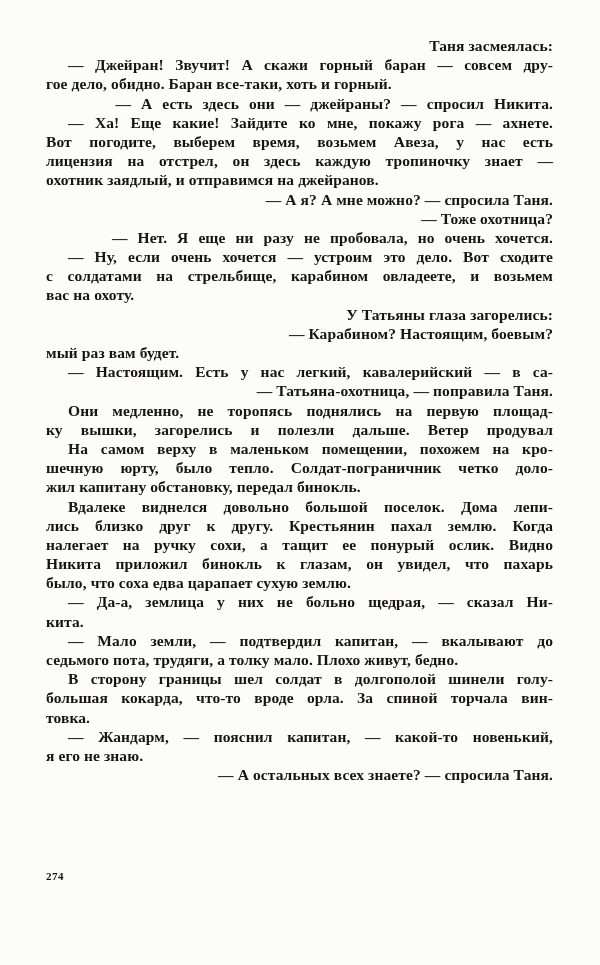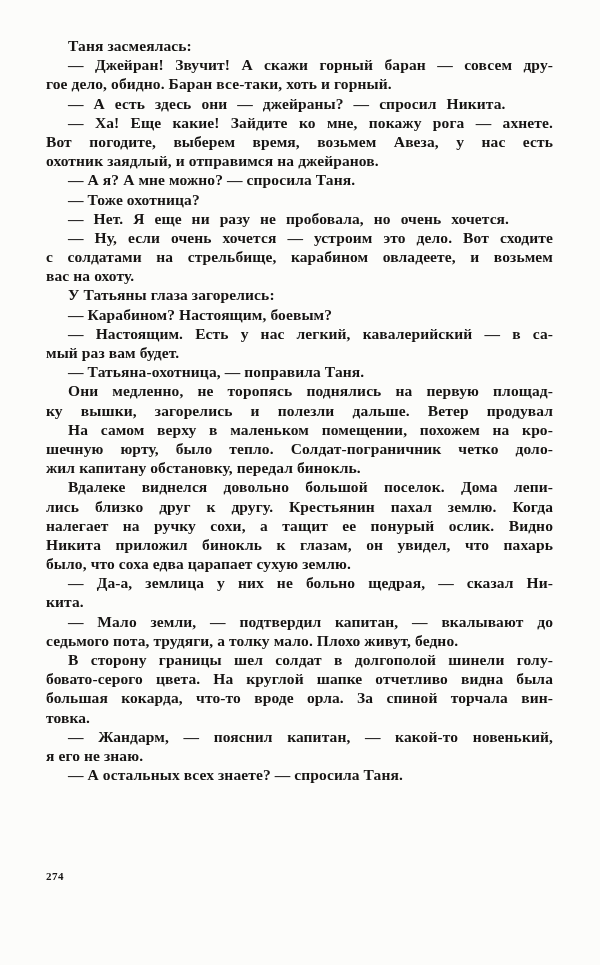--- a/index.html
+++ b/index.html
@@ -34,68 +34,69 @@
   .line.j {
     white-space: normal;
     text-align: justify;
     text-align-last: justify;
   }
   .line.w {
     word-spacing: 6px;
   }
   .line.indent {
     padding-left: 22px;
+    text-align: right;
   }
   .page-number {
     position: absolute;
     left: 46px;
     top: 870px;
     font-size: 11px;
     letter-spacing: 0.5px;
   }
 </style>
 </head>
 <body>
 
 <div class="page">
   <div class="text-block" id="lines">
       <div class="line l indent">Таня засмеялась:</div>
       <div class="line j indent">— Джейран! Звучит! А скажи горный баран — совсем дру-</div>
       <div class="line l">гое дело, обидно. Баран все-таки, хоть и горный.</div>
       <div class="line w indent">— А есть здесь они — джейраны? — спросил Никита.</div>
       <div class="line j indent">— Ха! Еще какие! Зайдите ко мне, покажу рога — ахнете.</div>
       <div class="line j">Вот погодите, выберем время, возьмем Авеза, у нас есть</div>
+      <div class="line j">лицензия на отстрел, он здесь каждую тропиночку знает —</div>
       <div class="line l">охотник заядлый, и отправимся на джейранов.</div>
       <div class="line l indent">— А я? А мне можно? — спросила Таня.</div>
       <div class="line l indent">— Тоже охотница?</div>
       <div class="line w indent">— Нет. Я еще ни разу не пробовала, но очень хочется.</div>
       <div class="line j indent">— Ну, если очень хочется — устроим это дело. Вот сходите</div>
       <div class="line j">с солдатами на стрельбище, карабином овладеете, и возьмем</div>
       <div class="line l">вас на охоту.</div>
       <div class="line l indent">У Татьяны глаза загорелись:</div>
       <div class="line l indent">— Карабином? Настоящим, боевым?</div>
+      <div class="line l">мый раз вам будет.</div>
       <div class="line j indent">— Настоящим. Есть у нас легкий, кавалерийский — в са-</div>
-      <div class="line l">мый раз вам будет.</div>
       <div class="line l indent">— Татьяна-охотница, — поправила Таня.</div>
       <div class="line j indent">Они медленно, не торопясь поднялись на первую площад-</div>
       <div class="line j">ку вышки, загорелись и полезли дальше. Ветер продувал</div>
       <div class="line j indent">На самом верху в маленьком помещении, похожем на кро-</div>
       <div class="line j">шечную юрту, было тепло. Солдат-пограничник четко доло-</div>
       <div class="line l">жил капитану обстановку, передал бинокль.</div>
       <div class="line j indent">Вдалеке виднелся довольно большой поселок. Дома лепи-</div>
       <div class="line j">лись близко друг к другу. Крестьянин пахал землю. Когда</div>
       <div class="line j">налегает на ручку сохи, а тащит ее понурый ослик. Видно</div>
       <div class="line j">Никита приложил бинокль к глазам, он увидел, что пахарь</div>
       <div class="line l">было, что соха едва царапает сухую землю.</div>
       <div class="line j indent">— Да-а, землица у них не больно щедрая, — сказал Ни-</div>
       <div class="line l">кита.</div>
       <div class="line j indent">— Мало земли, — подтвердил капитан, — вкалывают до</div>
       <div class="line l">седьмого пота, трудяги, а толку мало. Плохо живут, бедно.</div>
       <div class="line j indent">В сторону границы шел солдат в долгополой шинели голу-</div>
-      <div class="line j">бовато-серого цвета. На круглой шапке отчетливо видна была</div>
       <div class="line j">большая кокарда, что-то вроде орла. За спиной торчала вин-</div>
       <div class="line l">товка.</div>
       <div class="line j indent">— Жандарм, — пояснил капитан, — какой-то новенький,</div>
       <div class="line l">я его не знаю.</div>
       <div class="line l indent">— А остальных всех знаете? — спросила Таня.</div>
     </div>
   <div class="page-number">274</div>
 </div>
 
 </body></html>

